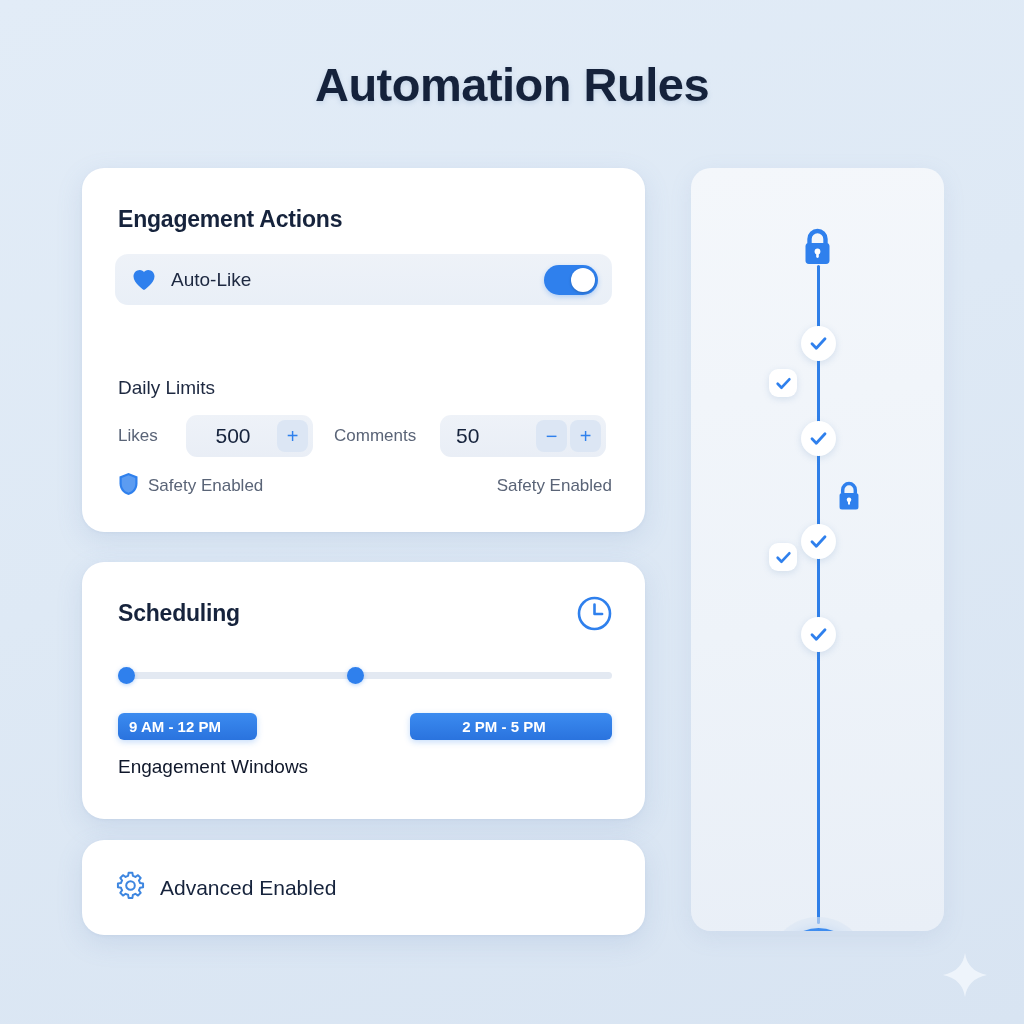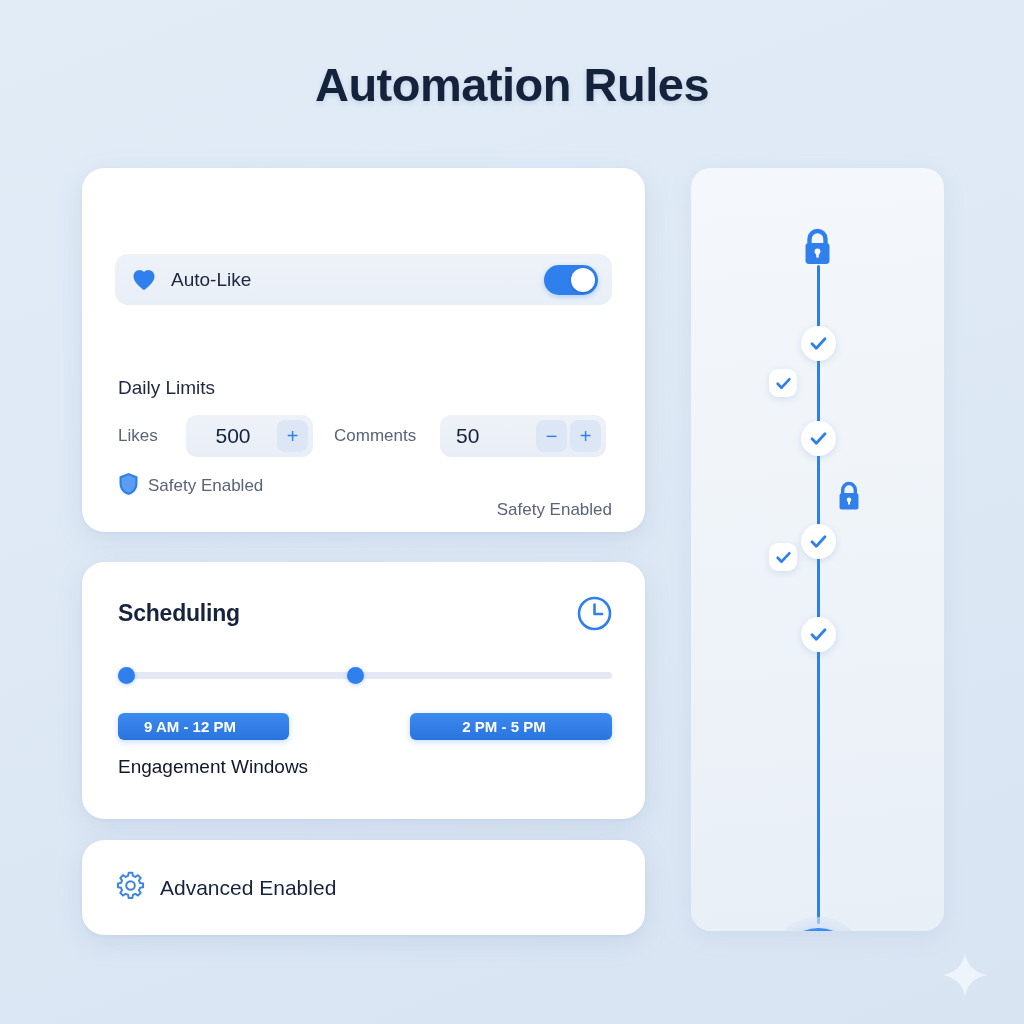--- a/index.html
+++ b/index.html
@@ -131,21 +131,21 @@
     display: flex; align-items: center; justify-content: center;
     cursor: pointer;
     margin-left: 3px;
   }
 
   
   #safety-row {
     position: absolute;
     left: 36px; top: 304px;
     width: 494px;
-    display: flex; align-items: flex-start; flex-direction: column;
+    display: flex; align-items: center;
   }
   .safety-left { display: flex; align-items: center; gap: 9px; }
   .safety-text { font-size: 17px; color: #5a6477; }
   .safety-right { margin-left: auto; }
 
   
   #scheduling-card { left: 82px; top: 562px; width: 563px; height: 257px; }
   #scheduling-card .card-title { position: absolute; left: 36px; top: 38px; }
   #clock-icon-wrap { position: absolute; right: 32px; top: 33px; }
 
@@ -178,21 +178,21 @@
     height: 27px;
     border-radius: 6px;
     background: linear-gradient(180deg, #3b8bf0 0%, #2a73de 100%);
     color: #ffffff;
     font-size: 15px;
     font-weight: 700;
     display: flex;
     align-items: center;
     box-shadow: 0 2px 6px rgba(47,128,237,0.28);
   }
-  #pill-morning { left: 36px; top: 151px; width: 171px; padding-left: 26px; }
+  #pill-morning { left: 36px; top: 151px; width: 139px; padding-left: 11px; }
   #pill-afternoon { left: 328px; top: 151px; width: 202px; justify-content: center; padding-right: 14px; }
 
   #engagement-windows-label {
     position: absolute;
     left: 36px; top: 194px;
     font-size: 19px;
     color: #0f172a;
   }
 
   
@@ -264,20 +264,21 @@
   
   #sparkle { position: absolute; left: 941px; top: 951px; }
 </style>
 </head>
 <body>
 
 <div class="page-title">Automation Rules</div>
 
 <div class="card" id="engagement-card">
 
+  <div class="card-title">Engagement Actions</div>
 
   <div class="action-row" id="row-auto-like">
     <span class="row-icon">
       <svg width="24" height="22" viewBox="0 0 24 22">
           <path d="M12 21C12 21 1.5 14.2 1.5 7.4 1.5 3.8 4.3 1 7.8 1c2 0 3.6 1 4.2 2.2C12.6 2 14.2 1 16.2 1 19.7 1 22.5 3.8 22.5 7.4 22.5 14.2 12 21 12 21z" fill="#2f80ed"></path>
         </svg>
     </span>
     <span class="row-label">Auto-Like</span>
     <span class="row-right">
       <span class="toggle">

